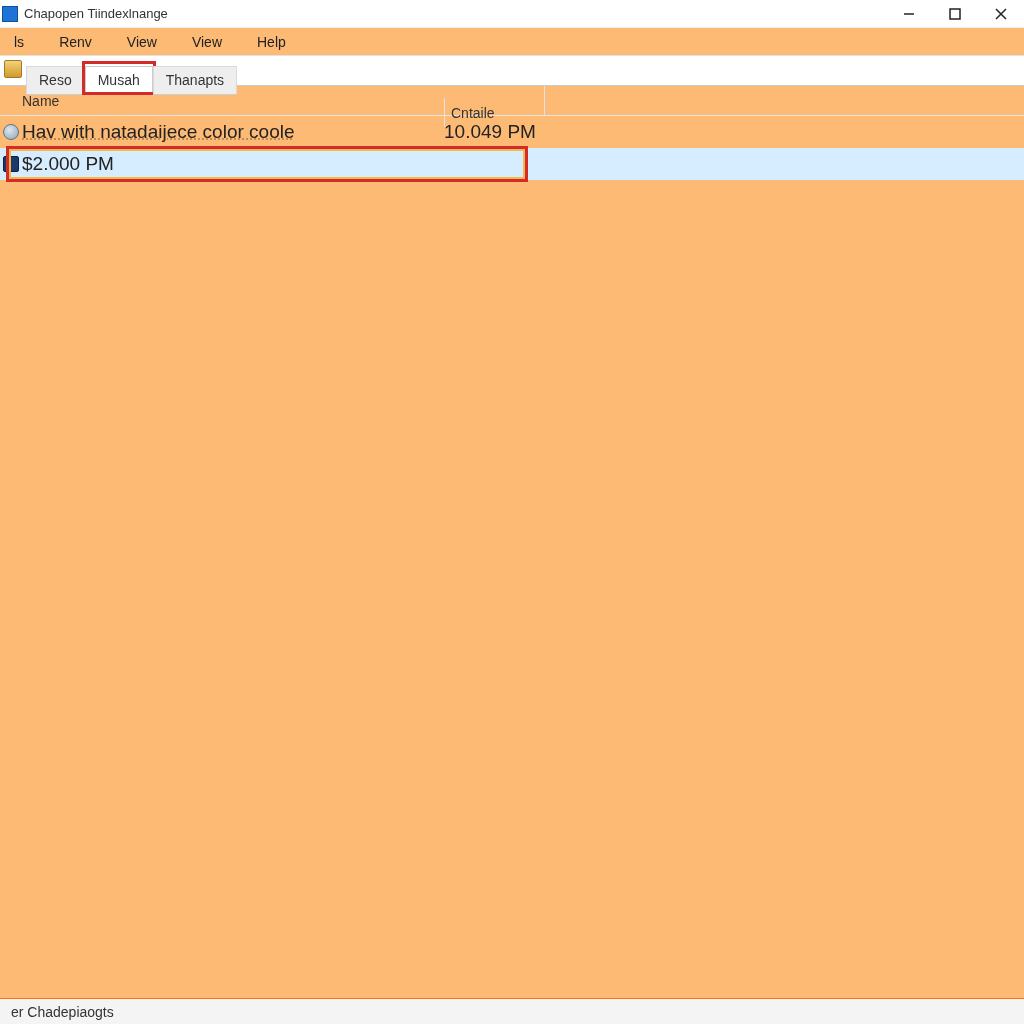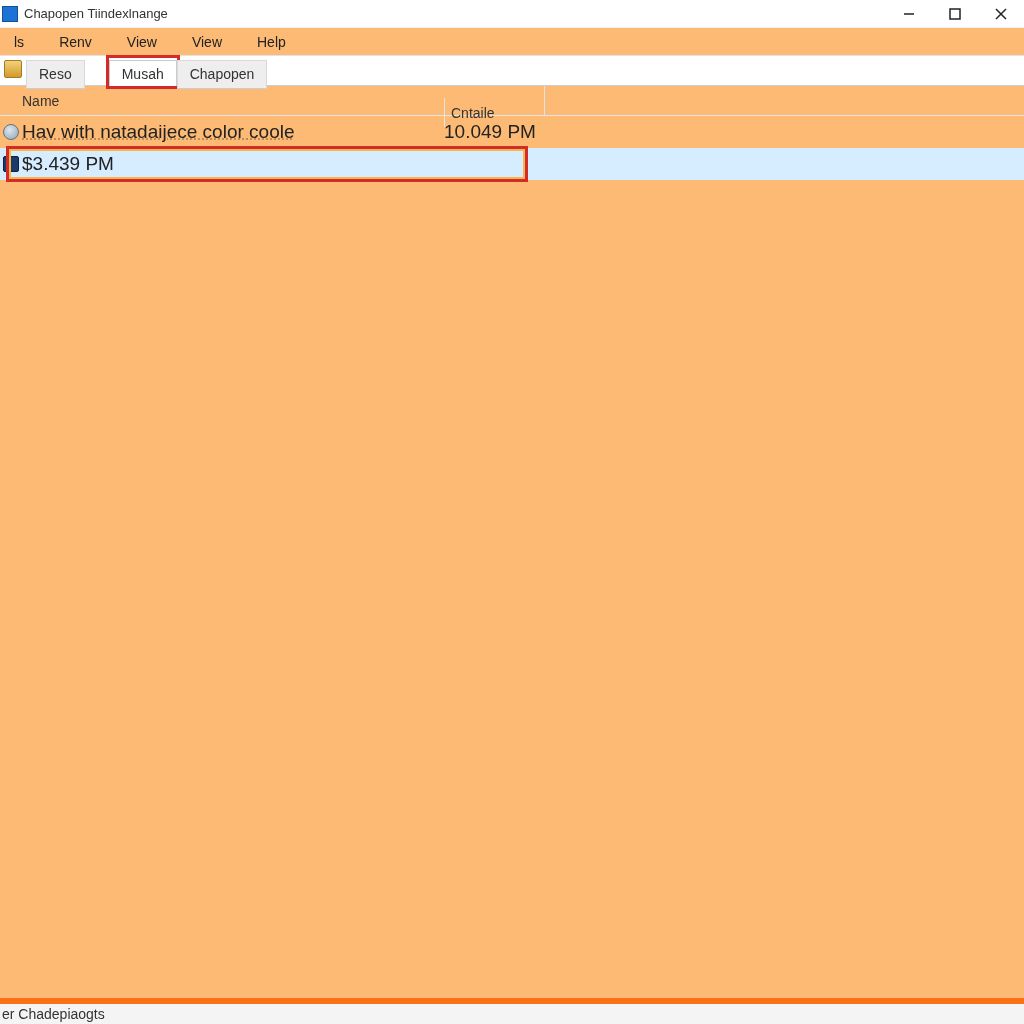--- a/index.html
+++ b/index.html
@@ -15,23 +15,23 @@
   .winbtn { width: 46px; height: 28px; display: flex; align-items: center; justify-content: center; }
   .winbtn svg { width: 14px; height: 14px; stroke: #222; stroke-width: 1.5; fill: none; }
 
   
   .menubar { height: 28px; display: flex; align-items: center; padding: 0 4px; gap: 15px; border-bottom: 1px solid #e2e2e2; }
   .menuitem { padding: 3px 10px; font-size: 14px; color: #222; }
 
   
   .tabstrip { height: 30px; display: flex; align-items: flex-end; padding-left: 2px; background: #fff; border-bottom: 1px solid #ccc; position: relative; }
   .tool-icon { width: 18px; height: 18px; margin: 0 4px 4px 2px; background: linear-gradient(#f3d27a,#cf9b2d); border: 1px solid #a87a1f; border-radius: 2px; align-self: center; }
-  .tab { padding: 5px 12px 6px 12px; font-size: 14px; color: #333; border: 1px solid transparent; border-bottom: none; background: #f3f3f3; margin-right: 0px; position: relative; top: 4px; }
+  .tab { padding: 5px 12px 6px 12px; font-size: 14px; color: #333; border: 1px solid transparent; border-bottom: none; background: #f3f3f3; margin-right: 0px; position: relative; top: 10px; }
   .tab.inactive { background: #eeeeee; border: 1px solid #d9d9d9; border-bottom: 1px solid #ccc; }
-  .tab.active { background: #ffffff; border: 1px solid #ccc; border-bottom: 1px solid #fff; margin-left: 24px; }
+  .tab.active { background: #ffffff; border: 1px solid #ccc; border-bottom: 1px solid #fff; }
   .tab-highlight-active { position: absolute; top: -6px; left: -4px; right: -4px; bottom: -1px; border: 3px solid #d42a2a; pointer-events: none; }
 
   
   .colheader { height: 30px; display: flex; align-items: center; border-bottom: 1px solid #e4e4e4; padding-left: 22px; color: #333; font-size: 14px; }
   .col-name { width: 422px; }
   .col-cnt  { width: 100px; border-left: 1px solid #e4e4e4; padding-left: 6px; height: 100%; display:flex; align-items:center;margin-top:24px; }
   .col-after { border-left: 1px solid #e4e4e4; height:100%; }
 
   
   .list { flex: 1; position: relative; }
@@ -43,21 +43,21 @@
   .row.selected { background: #d6ecff; }
   .row .row-icon { width: 16px; height: 16px; border-radius: 50%; }
   .icon-gear { background: radial-gradient(circle at 40% 35%, #dfe7ee, #8ea3b5); border:1px solid #5e7487; }
   .icon-blue-sq { width:16px; height:16px; background:#193a6b; border:1px solid #0c213f; border-radius:2px; }
   .icon-globe { background: radial-gradient(circle at 40% 35%, #a7d6ff, #1f6cc0); border:1px solid #134a86; }
 
   
   .row-highlight { position: absolute; border: 3px solid #d42a2a; box-shadow: inset 0 0 0 2px #f2b94a; pointer-events: none; }
 
   
-  .statusbar { height: 26px; border-top: 6px solid #f97316; background: #f4f4f4; display:flex; align-items:center; padding-left: 2px; font-size: 14px; color: #333; }
+  .statusbar { height: 26px; border-top: 1px solid #f97316; background: #f4f4f4; display:flex; align-items:center; padding-left: 11px; font-size: 14px; color: #333; }
 </style>
 </head>
 <body>
 
 <div class="window">
 
   <div class="titlebar">
     <span class="app-icon"></span>
     <span class="title">Chapopen Tiindexlnange</span>
     <span class="spacer"></span>
@@ -92,21 +92,21 @@
   <div class="tabstrip">
     <span class="tool-icon"></span>
     <div class="tab inactive">
       <span>Reso</span>
     </div>
     <div class="tab active" style="position:relative;">
       <span>Musah</span>
       <span class="tab-highlight-active"></span>
     </div>
     <div class="tab inactive">
-      <span>Chapopen</span>
+      <span>Thanapts</span>
     </div>
   </div>
 
   <div class="colheader">
     <div class="col-name">Name</div>
     <div class="col-cnt">Cntaile</div>
     <div class="col-after"></div>
   </div>
 
   <div class="list">
@@ -114,21 +114,21 @@
       <div class="icon-cell">
           <span class="row-icon icon-gear"></span>
         </div>
       <div class="name-cell">Hav with natadaijece color coole</div>
       <div class="cnt-cell">10.049 PM</div>
     </div>
     <div class="row selected">
       <div class="icon-cell">
           <span class="icon-blue-sq"></span>
         </div>
-      <div class="cnt-cell">$3.439 PM</div>
+      <div class="cnt-cell">$2.000 PM</div>
     </div>
 
     <div class="row-highlight" style="left:6px; top:30px; width:522px; height:36px;"></div>
   </div>
 
   <div class="statusbar">
     <span>er Chadepiaogts</span>
   </div>
 
 </div>

